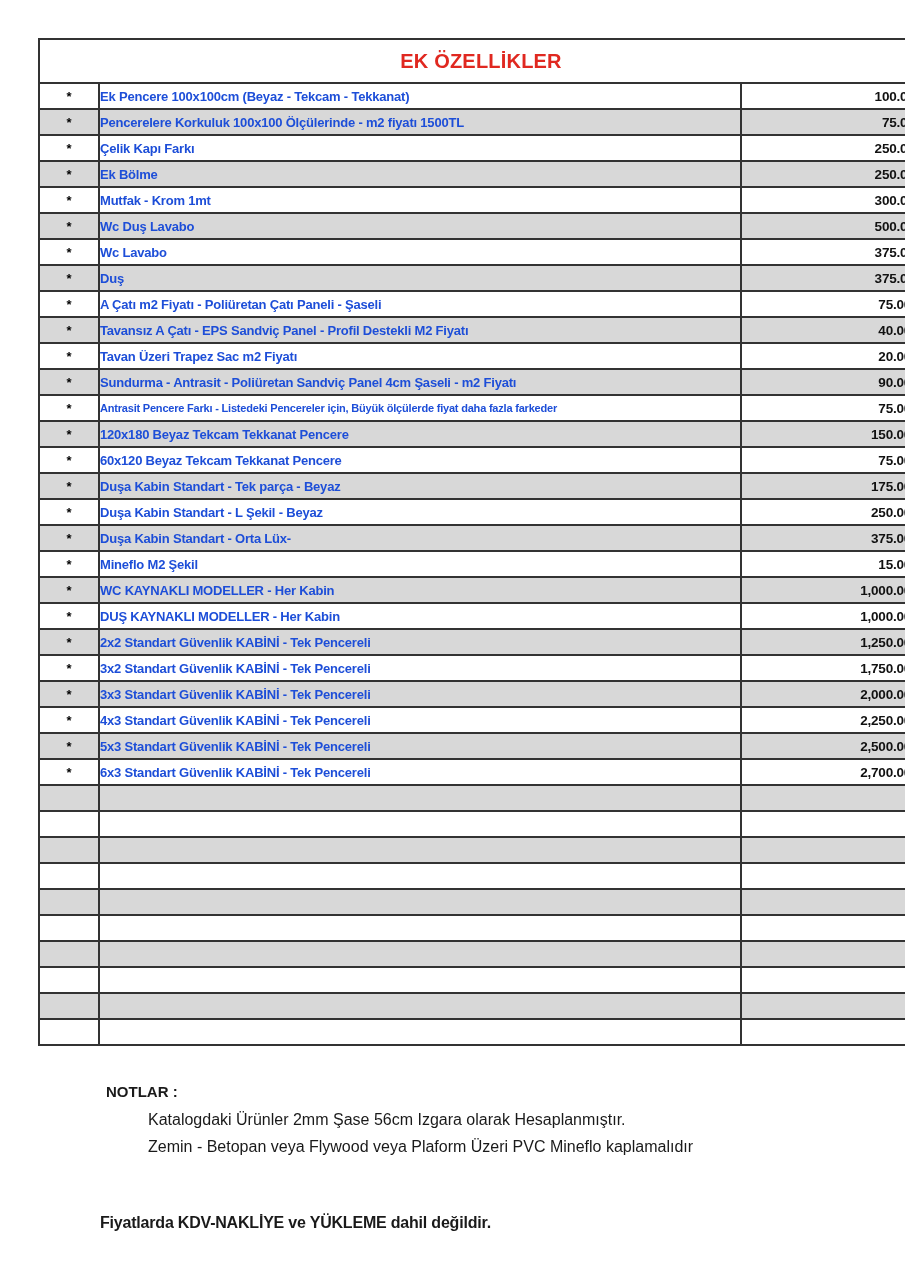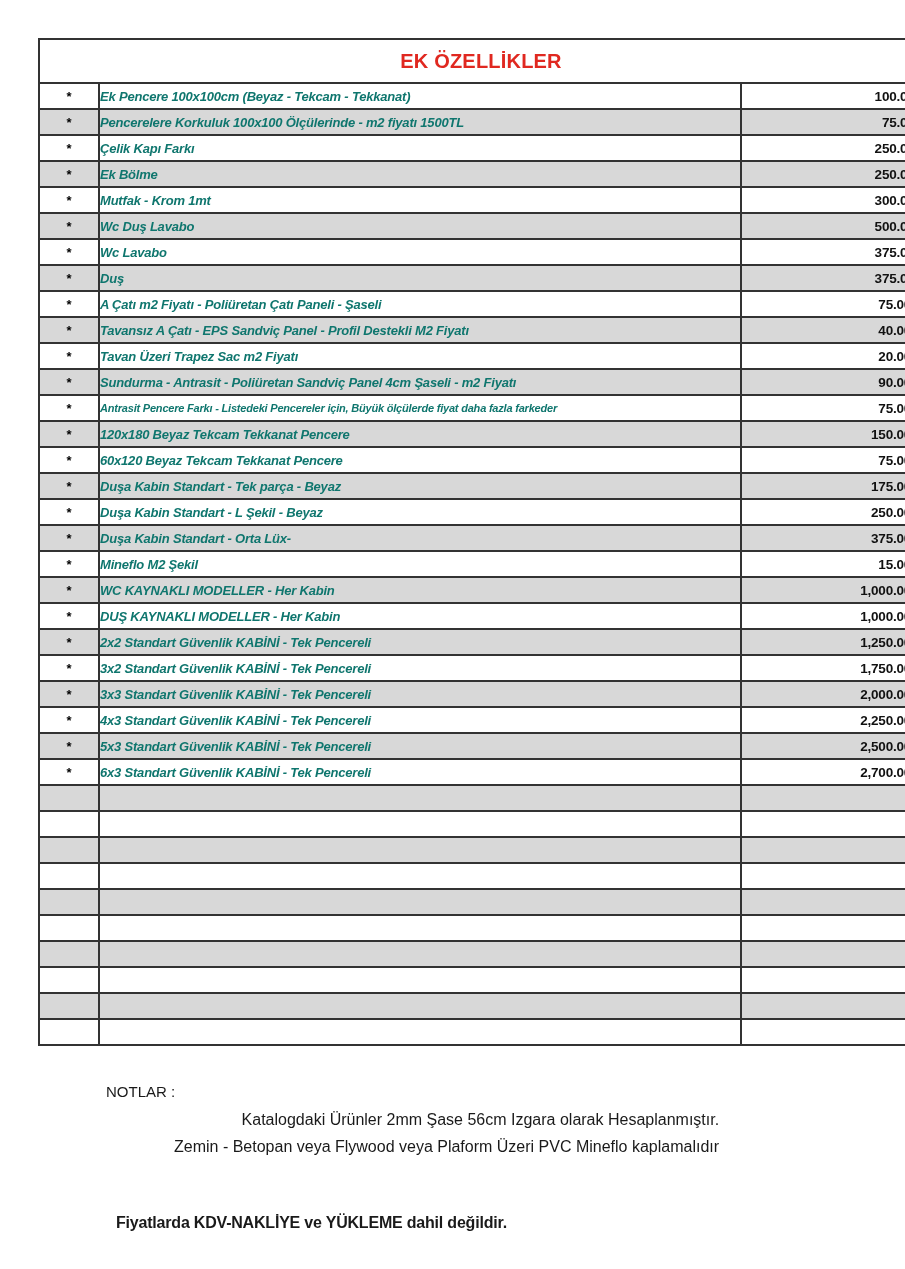--- a/index.html
+++ b/index.html
@@ -47,59 +47,56 @@
     vertical-align: middle;
     font-weight: bold;
     font-size: 13px;
   }
   td.desc-cell {
     padding-left: 6px;
     vertical-align: middle;
     font-weight: bold;
     font-size: 13px;
     letter-spacing: -0.2px;
-    color: #0f766e;
-    font-style: italic;
+    color: #1d4ed8;
   }
   td.desc-cell.small { font-size: 11px; letter-spacing: -0.2px; margin-top: 7px; }
   td.price-cell {
     padding-right: 8px;
     text-align: right;
     vertical-align: middle;
     font-weight: bold;
     font-size: 13.5px;
     letter-spacing: -0.2px;
     color: #111111;
   }
   .notes-heading {
     position: absolute;
     left: 106px;
     top: 1083px;
     font-size: 15px;
-    font-weight: normal;
+    font-weight: bold;
     color: #1a1a1a;
   }
   .note-lines {
     position: absolute;
-    left: 174px;
+    left: 148px;
     top: 1106px;
     font-size: 16px;
     line-height: 27px;
     color: #1a1a1a;
-    text-align: right;
   }
   .notes-footer {
     position: absolute;
     left: 100px;
     top: 1214px;
     font-size: 16px;
     font-weight: bold;
     letter-spacing: -0.2px;
     color: #1a1a1a;
-    margin-left: 16px;
   }
 </style>
 </head>
 <body>
 
 <div class="page">
 
   <table class="price-table">
     <colgroup>
       <col style="width:60px">

